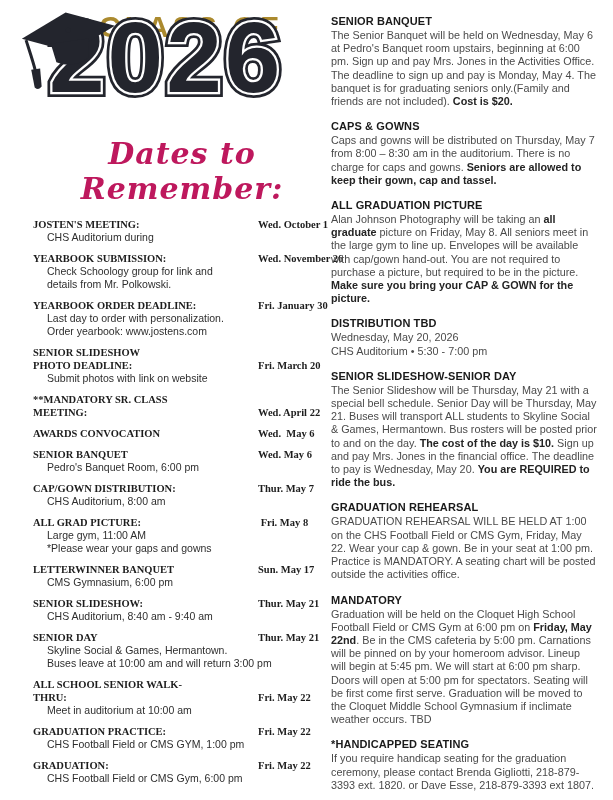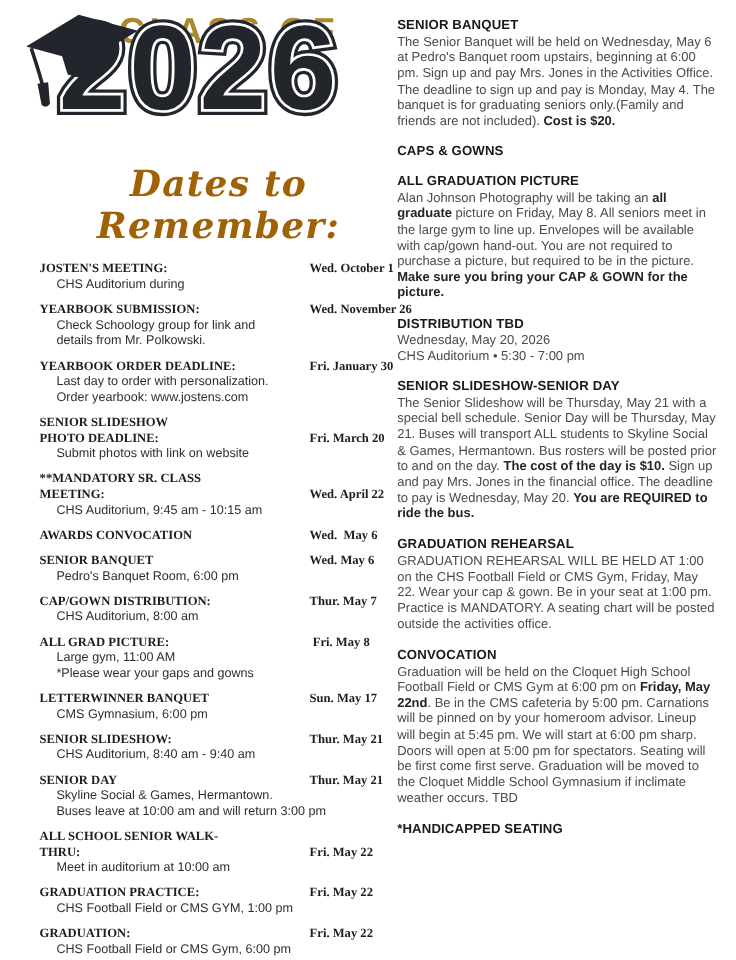--- a/index.html
+++ b/index.html
@@ -25,21 +25,21 @@
     font-family:"Liberation Sans",sans-serif;color:#23252d;
   }
   .year .l1{-webkit-text-stroke:10px #23252d;}
   .year .l2{-webkit-text-stroke:4.5px #ffffff;}
   .cap{position:absolute;left:-12px;top:-2px;transform:rotate(-8deg);z-index:5;}
 
   
   .script-title{
     margin-top:10px;text-align:center;padding-left:14px;
     font-family:"DejaVu Serif",serif;font-style:italic;font-weight:bold;
-    font-size:30px;color:#a16207;letter-spacing:1px;
+    font-size:30px;color:#be185d;letter-spacing:1px;
   }
 
   
   .schedule{margin-top:12px;}
   .row{margin-bottom:8px;}
   .row-head{display:flex;align-items:flex-end;font-family:Liberation Serif, serif;}
   .row-titles{width:181px;flex:0 0 181px;}
   .row-title{font-weight:bold;font-size:10.5px;line-height:13px;color:#1d1d1d;}
   .row-date{flex:1;font-weight:bold;font-size:10.5px;line-height:13px;color:#1d1d1d;white-space:pre;margin-left:44px;}
   .row-detail{font-size:10.5px;line-height:13px;color:#2e2e2e;margin-left:14px;}
@@ -113,21 +113,20 @@
         </div>
         <div class="row-detail">Submit photos with link on website</div>
       </div>
       <div class="row">
         <div class="row-head">
           <div class="row-titles">
             <div class="row-title">**MANDATORY SR. CLASS MEETING:</div>
           </div>
           <div class="row-date">Wed. April 22</div>
         </div>
-        <div class="row-detail">CHS Auditorium, 9:45 am - 10:15 am</div>
       </div>
       <div class="row">
         <div class="row-head">
           <div class="row-titles">
             <div class="row-title">AWARDS CONVOCATION</div>
           </div>
           <div class="row-date">Wed.  May 6</div>
         </div>
       </div>
       <div class="row">
@@ -216,38 +215,40 @@
     </div>
 </div>
 
 <div class="col-right" id="sections">
     <div class="section">
       <div class="section-heading">SENIOR BANQUET</div>
       <div class="section-line"><span>The Senior Banquet will be held on Wednesday, May 6 at Pedro's Banquet room upstairs, beginning at 6:00 pm. Sign up and pay Mrs. Jones in the Activities Office. The deadline to sign up and pay is Monday, May 4. The banquet is for graduating seniors only.(Family and friends are not included). </span><span class="b">Cost is $20.</span></div>
     </div>
     <div class="section">
       <div class="section-heading">CAPS &amp; GOWNS</div>
+      <div class="section-line"><span>Caps and gowns will be distributed on Thursday, May 7 from 8:00 – 8:30 am in the auditorium. There is no charge for caps and gowns. </span><span class="b">Seniors are allowed to keep their gown, cap and tassel.</span></div>
     </div>
     <div class="section">
       <div class="section-heading">ALL GRADUATION PICTURE</div>
       <div class="section-line"><span>Alan Johnson Photography will be taking an </span><span class="b">all graduate</span><span> picture on Friday, May 8. All seniors meet in the large gym to line up. Envelopes will be available with cap/gown hand-out. You are not required to purchase a picture, but required to be in the picture. </span><span class="b">Make sure you bring your CAP &amp; GOWN for the picture.</span></div>
     </div>
     <div class="section">
       <div class="section-heading">DISTRIBUTION TBD</div>
       <div class="section-line"><span>Wednesday, May 20, 2026</span></div>
       <div class="section-line"><span>CHS Auditorium • 5:30 - 7:00 pm</span></div>
     </div>
     <div class="section">
       <div class="section-heading">SENIOR SLIDESHOW-SENIOR DAY</div>
       <div class="section-line"><span>The Senior Slideshow will be Thursday, May 21 with a special bell schedule. Senior Day will be Thursday,  May 21. Buses will transport ALL students to Skyline Social &amp; Games, Hermantown.  Bus rosters will be posted prior to and on the day.  </span><span class="b">The cost of the day is $10.</span><span> Sign up and pay Mrs. Jones in the financial office. The deadline to pay is Wednesday, May 20. </span><span class="b">You are REQUIRED to ride the bus.</span></div>
     </div>
     <div class="section">
       <div class="section-heading">GRADUATION REHEARSAL</div>
       <div class="section-line"><span>GRADUATION REHEARSAL WILL BE HELD AT 1:00 on the CHS Football Field or CMS Gym, Friday, May 22. Wear your cap &amp; gown.  Be in your seat at 1:00 pm. Practice is MANDATORY. A seating chart will be posted outside the activities office.</span></div>
     </div>
     <div class="section">
-      <div class="section-heading">CONVOCATION</div>
+      <div class="section-heading">MANDATORY</div>
       <div class="section-line"><span>Graduation will be held on the Cloquet High School Football Field or CMS Gym at 6:00 pm on </span><span class="b">Friday, May 22nd</span><span>.  Be in the CMS cafeteria by 5:00 pm. Carnations will be pinned on by your homeroom advisor. Lineup will begin at 5:45 pm. We will start at 6:00 pm sharp. Doors will open at 5:00 pm for spectators. Seating will be first come first serve. Graduation will be moved to the Cloquet Middle School Gymnasium if inclimate weather occurs. TBD</span></div>
     </div>
     <div class="section">
       <div class="section-heading">*HANDICAPPED SEATING</div>
+      <div class="section-line"><span>If you require handicap seating for the graduation ceremony, please contact Brenda Gigliotti, 218-879-3393 ext. 1820. or Dave Esse, 218-879-3393 ext 1807.</span></div>
     </div>
   </div>
 
 </body></html>

